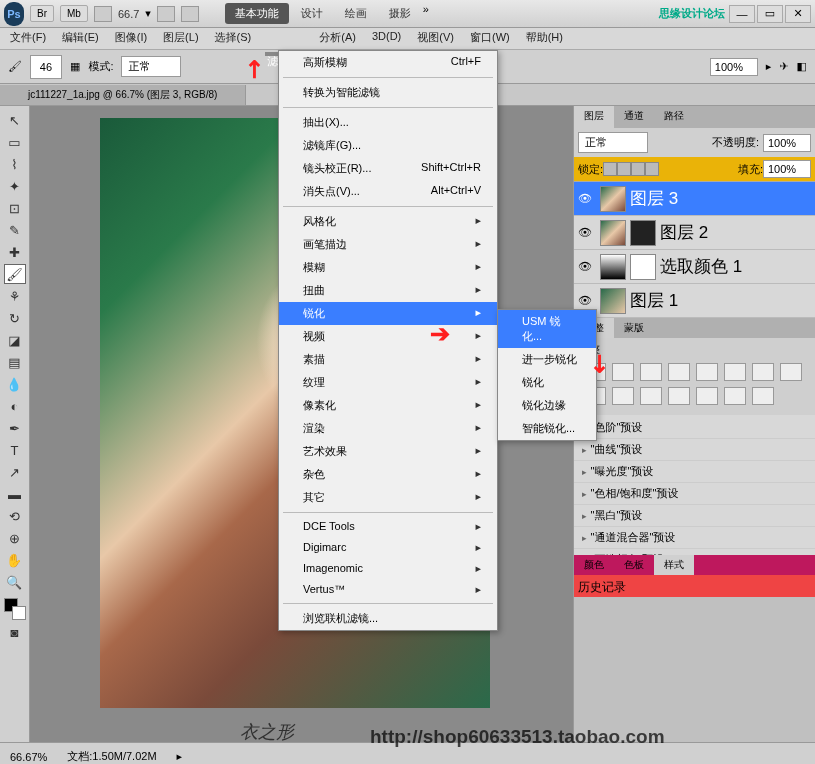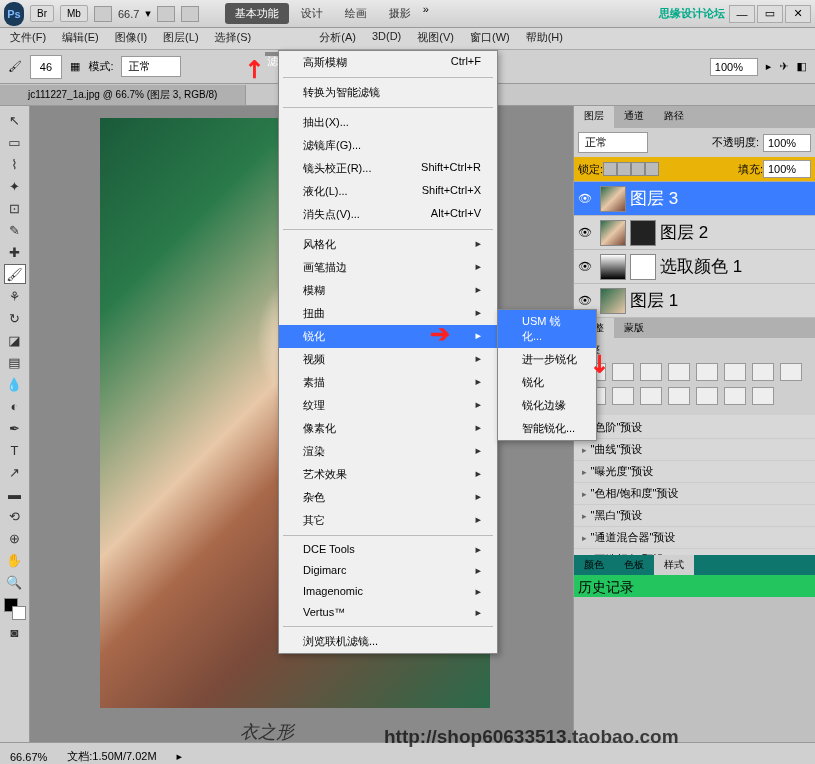--- a/index.html
+++ b/index.html
@@ -74,27 +74,27 @@
 
 .adj-panel { background: #cfcfcf; padding: 4px; }
 .adj-tabs { display: flex; background: #b0b0b0; height: 20px; }
 .adj-icons { display: flex; flex-wrap: wrap; gap: 6px; padding: 6px; }
 .adj-icon { width: 22px; height: 18px; background: #eee; border: 1px solid #999; }
 
 .preset-list { background: #d8d8d8; padding: 2px 0; max-height: 140px; overflow: hidden; }
 .preset-row { padding: 3px 8px; font-size: 10px; display: flex; align-items: center; gap: 4px; border-bottom: 1px solid #ccc; }
 .preset-arrow { color: #666; font-size: 9px; }
 
-.bottom-tabs { display: flex; background: #0f766e; height: 20px; align-items: flex-end; }
-.history-panel { background: #22c55e; padding: 4px; font-size: 14px; height: 22px; }
+.bottom-tabs { display: flex; background: #be185d; height: 20px; align-items: flex-end; }
+.history-panel { background: #ef4444; padding: 4px; font-size: 12px; height: 22px; }
 
 .statusbar { height: 28px; background: #d0d0d0; display: flex; align-items: center; padding: 0 10px; gap: 20px; border-top: 1px solid #999; font-size: 10px; }
 
 .watermark-bottom { position: absolute; bottom: 20px; left: 240px; font-size: 18px; color: rgba(0,0,0,0.65); font-style: italic; z-index: 300; }
-.watermark-url { position: absolute; bottom: 16px; left: 384px; font-size: 19px; color: rgba(0,0,0,0.7); font-weight: bold; z-index: 300; }
+.watermark-url { position: absolute; bottom: 16px; left: 370px; font-size: 19px; color: rgba(0,0,0,0.7); font-weight: bold; z-index: 300; }
 </style>
 </head>
 <body>
 
 <div class="titlebar">
   <div class="ps-logo">Ps</div>
   <div class="title-btn">Br</div>
   <div class="title-btn">Mb</div>
   <div class="title-icon"></div>
   <span class="title-zoom">66.7</span>
@@ -316,24 +316,20 @@
       <span>抽出(X)...</span>
     </div>
   <div class="menu-row">
       <span>滤镜库(G)...</span>
     </div>
   <div class="menu-row">
       <span>镜头校正(R)...</span>
       <span>Shift+Ctrl+R</span>
     </div>
   <div class="menu-row">
-      <span>液化(L)...</span>
-      <span>Shift+Ctrl+X</span>
-    </div>
-  <div class="menu-row">
       <span>消失点(V)...</span>
       <span>Alt+Ctrl+V</span>
     </div>
   <div class="menu-sep"></div>
   <div class="menu-row">
       <span>风格化</span>
       <span class="menu-arrow">▸</span>
     </div>
   <div class="menu-row">
       <span>画笔描边</span>

